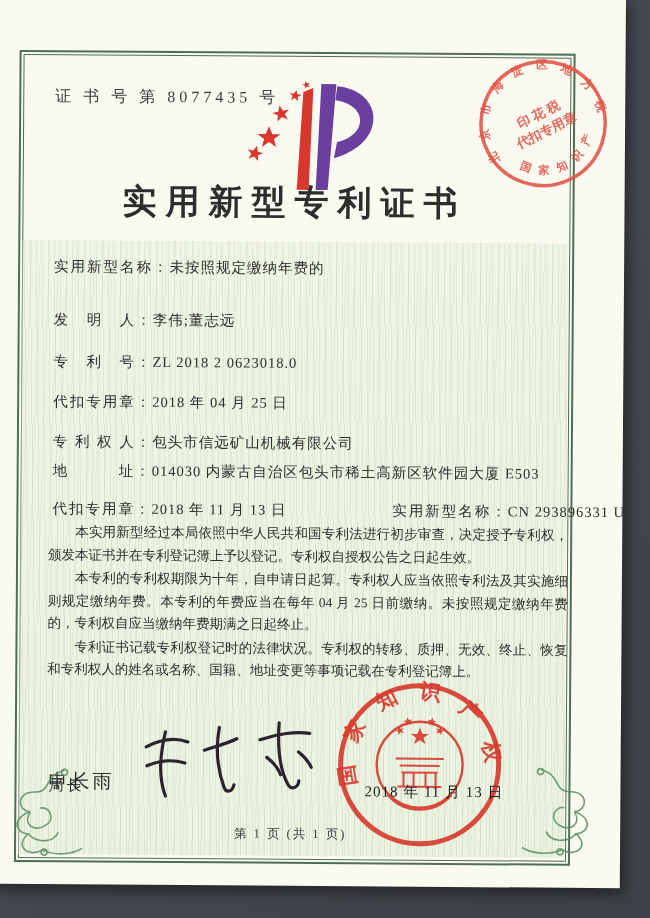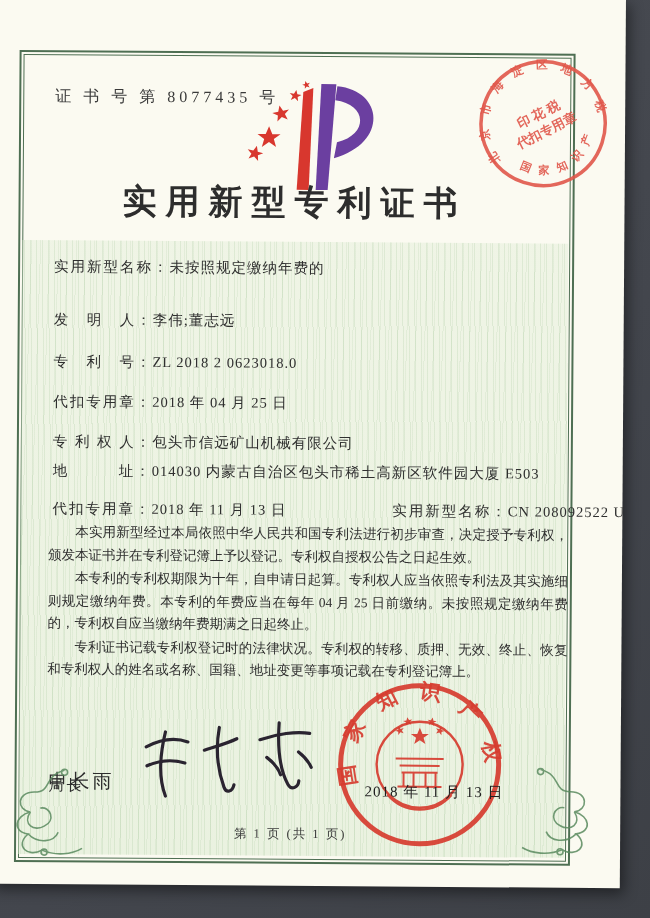--- a/index.html
+++ b/index.html
@@ -112,21 +112,21 @@
   </div>
   <div class="field-row r4">
     <span class="flabel">专 利 权 人：</span><span class="fvalue">包头市信远矿山机械有限公司</span>
   </div>
   <div class="field-row r5">
     <span class="flabel">地　　　址：</span><span class="fvalue">014030  内蒙古自治区包头市稀土高新区软件园大厦 E503</span>
   </div>
   <div class="field-row r6">
     <span class="flabel">代扣专用章：</span><span class="fvalue">2018 年 11 月 13 日</span>
     <span class="pair2">
-      <span class="flabel">实用新型名称：</span><span class="fvalue">CN 208092522 U</span>
+      <span class="flabel">实用新型名称：</span><span class="fvalue">CN 293896331 U</span>
     </span>
   </div>
 
   <div class="body-text">
     <p>本实用新型经过本局依照中华人民共和国专利法进行初步审查，决定授予专利权，颁发本证书并在专利登记簿上予以登记。专利权自授权公告之日起生效。</p>
     <p>本专利的专利权期限为十年，自申请日起算。专利权人应当依照专利法及其实施细则规定缴纳年费。本专利的年费应当在每年 04 月 25 日前缴纳。未按照规定缴纳年费的，专利权自应当缴纳年费期满之日起终止。</p>
     <p>专利证书记载专利权登记时的法律状况。专利权的转移、质押、无效、终止、恢复和专利权人的姓名或名称、国籍、地址变更等事项记载在专利登记簿上。</p>
   </div>
 
   <div class="director">局长</div>

